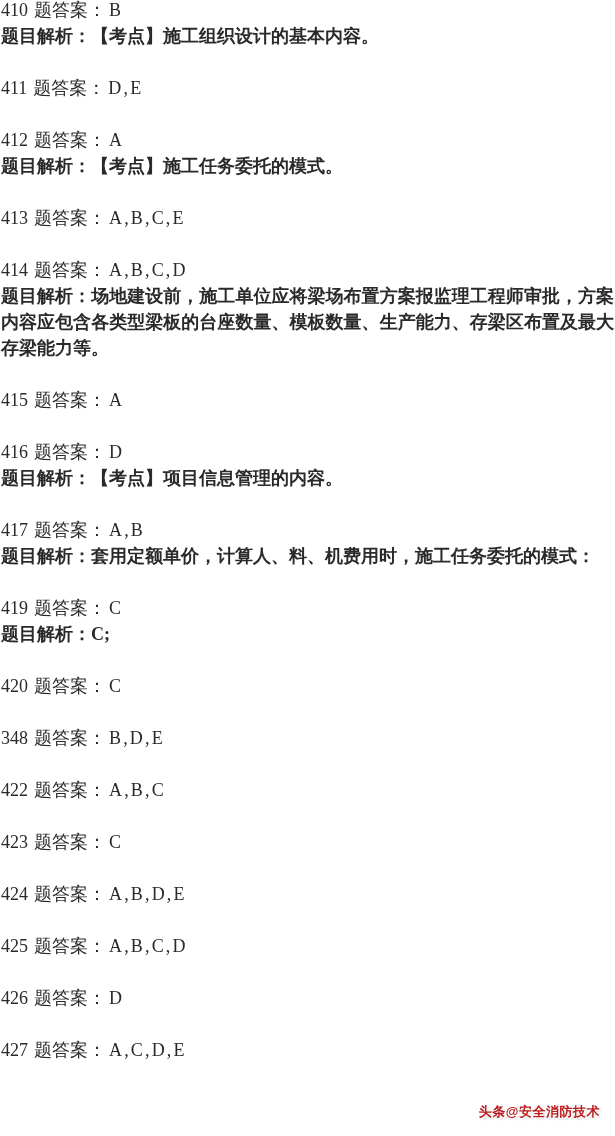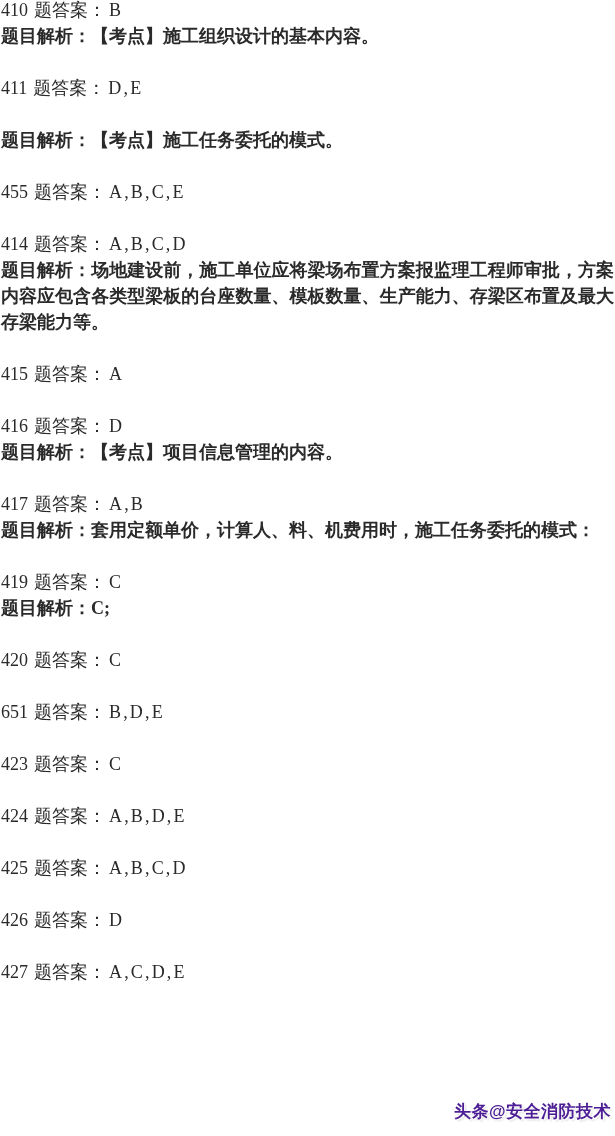--- a/index.html
+++ b/index.html
@@ -37,51 +37,52 @@
     margin-left: 3px;
     letter-spacing: 0.12em;
   }
   .expl-line {
     text-align: justify;
     font-weight: bold;
   }
   .watermark {
     position: absolute;
     top: 1099px;
-    right: 4px;
+    right: 15px;
     font-family: "Liberation Sans", "DejaVu Sans", sans-serif;
     font-weight: bold;
-    font-size: 17px;
+    font-size: 13px;
     line-height: 26px;
-    color: #4c1d95;
+    color: #b91c1c;
     letter-spacing: 0.5px;
     text-shadow: 1px 1px 0 #ffffff, 2px 2px 2px #dedede;
   }
 </style>
 </head>
 <body>
 
 <div class="page">
   <div class="content">
 
     <div class="item">
       <div class="line answer-line"><span class="q-num">410</span><span>题答案：</span><span class="ans">B</span></div>
       <div class="line expl-line"><span>题目解析：</span><span>【考点】施工组织设计的基本内容。</span></div>
     </div>
 
     <div class="item">
       <div class="line answer-line"><span class="q-num">411</span><span>题答案：</span><span class="ans">D,E</span></div>
     </div>
 
     <div class="item">
+      <div class="line answer-line"><span class="q-num">412</span><span>题答案：</span><span class="ans">A</span></div>
       <div class="line expl-line"><span>题目解析：</span><span>【考点】施工任务委托的模式。</span></div>
     </div>
 
     <div class="item">
-      <div class="line answer-line"><span class="q-num">455</span><span>题答案：</span><span class="ans">A,B,C,E</span></div>
+      <div class="line answer-line"><span class="q-num">413</span><span>题答案：</span><span class="ans">A,B,C,E</span></div>
     </div>
 
     <div class="item">
       <div class="line answer-line"><span class="q-num">414</span><span>题答案：</span><span class="ans">A,B,C,D</span></div>
       <div class="line expl-line"><span>题目解析：</span><span>场地建设前，施工单位应将梁场布置方案报监理工程师审批，方案内容应包含各类型梁板的台座数量、模板数量、生产能力、存梁区布置及最大存梁能力等。</span></div>
     </div>
 
     <div class="item">
       <div class="line answer-line"><span class="q-num">415</span><span>题答案：</span><span class="ans">A</span></div>
     </div>
@@ -100,23 +101,26 @@
     <div class="item">
       <div class="line answer-line"><span class="q-num">419</span><span>题答案：</span><span class="ans">C</span></div>
       <div class="line expl-line"><span>题目解析：</span><span>C;</span></div>
     </div>
 
     <div class="item">
       <div class="line answer-line"><span class="q-num">420</span><span>题答案：</span><span class="ans">C</span></div>
     </div>
 
     <div class="item">
-      <div class="line answer-line"><span class="q-num">651</span><span>题答案：</span><span class="ans">B,D,E</span></div>
+      <div class="line answer-line"><span class="q-num">348</span><span>题答案：</span><span class="ans">B,D,E</span></div>
     </div>
 
+    <div class="item">
+      <div class="line answer-line"><span class="q-num">422</span><span>题答案：</span><span class="ans">A,B,C</span></div>
+    </div>
 
     <div class="item">
       <div class="line answer-line"><span class="q-num">423</span><span>题答案：</span><span class="ans">C</span></div>
     </div>
 
     <div class="item">
       <div class="line answer-line"><span class="q-num">424</span><span>题答案：</span><span class="ans">A,B,D,E</span></div>
     </div>
 
     <div class="item">

